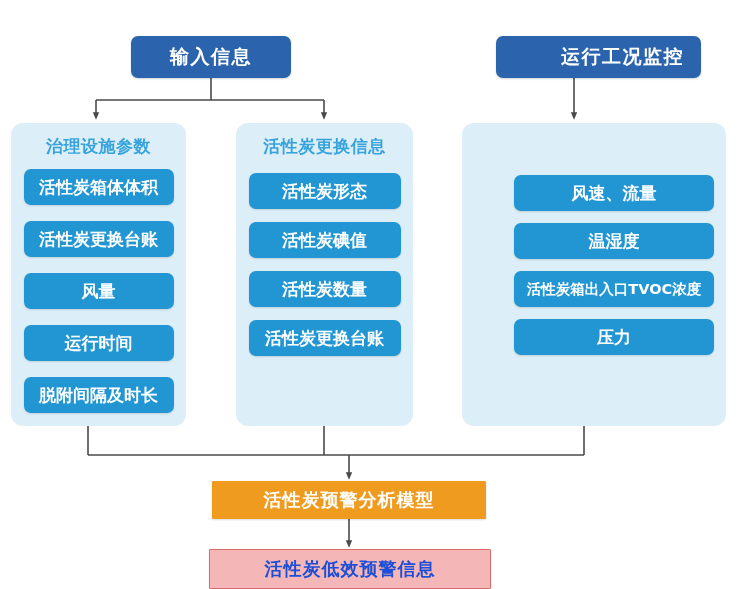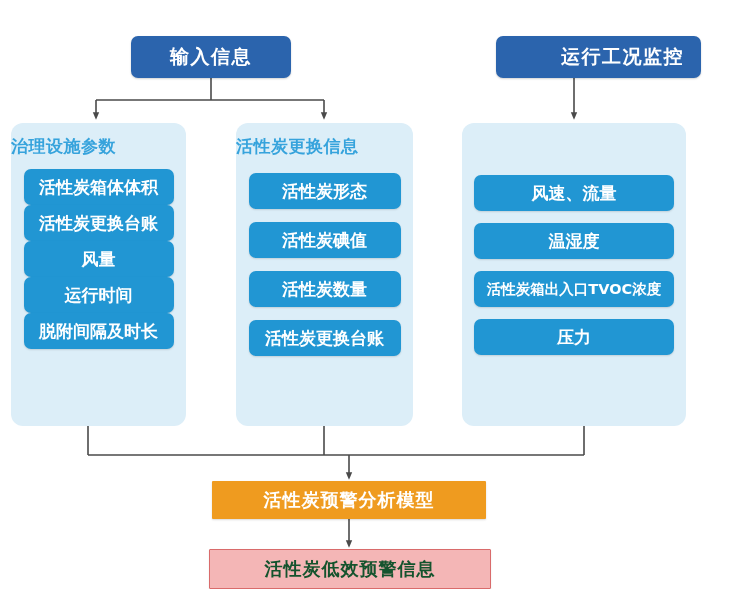--- a/index.html
+++ b/index.html
@@ -49,38 +49,38 @@
 
   
   .panel {
     position: absolute;
     z-index: 2;
     background: #DCEEF8;
     border-radius: 12px;
   }
   #panel-facility { left: 11px;  top: 111px; width: 175px; height: 303px; }
   #panel-replace  { left: 236px; top: 111px; width: 177px; height: 303px; }
-  #panel-runtime  { left: 462px; top: 111px; width: 224px; height: 303px; }
+  #panel-runtime  { left: 462px; top: 111px; width: 224px; height: 303px; padding-left: 40px; }
 
   .panel-title {
-    text-align: left;
+    text-align: center;
     color: #36A3DC;
     font-size: 17px;
     font-weight: bold;
     letter-spacing: 0.5px;
     padding-top: 12px;
     height: 24px;
   }
   .panel-title.empty { height: 24px; padding-top: 12px; }
 
   .pill-list {
     display: flex;
     flex-direction: column;
     align-items: center;
-    gap: 0;
+    gap: 16px;
     padding-top: 10px;
   }
   #panel-replace .pill-list { gap: 13px; padding-top: 14px; }
   #panel-runtime .pill-list { gap: 12px; padding-top: 16px; }
 
   .pill {
     background: #2196D3;
     border-radius: 7px;
     color: #ffffff;
     font-weight: bold;
@@ -111,21 +111,21 @@
     background: #EF9B1F;
     color: #ffffff;
     font-size: 18px;
     letter-spacing: 1px;
     box-shadow: 0 1px 2px rgba(0,0,0,0.15);
   }
   #alert-box {
     left: 209px; top: 537px; width: 280px; height: 38px;
     background: #F4B6B6;
     border: 1.5px solid #D96B6B;
-    color: #14532d;
+    color: #1d4ed8;
     font-size: 18px;
     letter-spacing: 1px;
     box-shadow: 0 1px 2px rgba(0,0,0,0.10);
   }
 </style>
 </head>
 <body>
 
 <div id="canvas">
 

